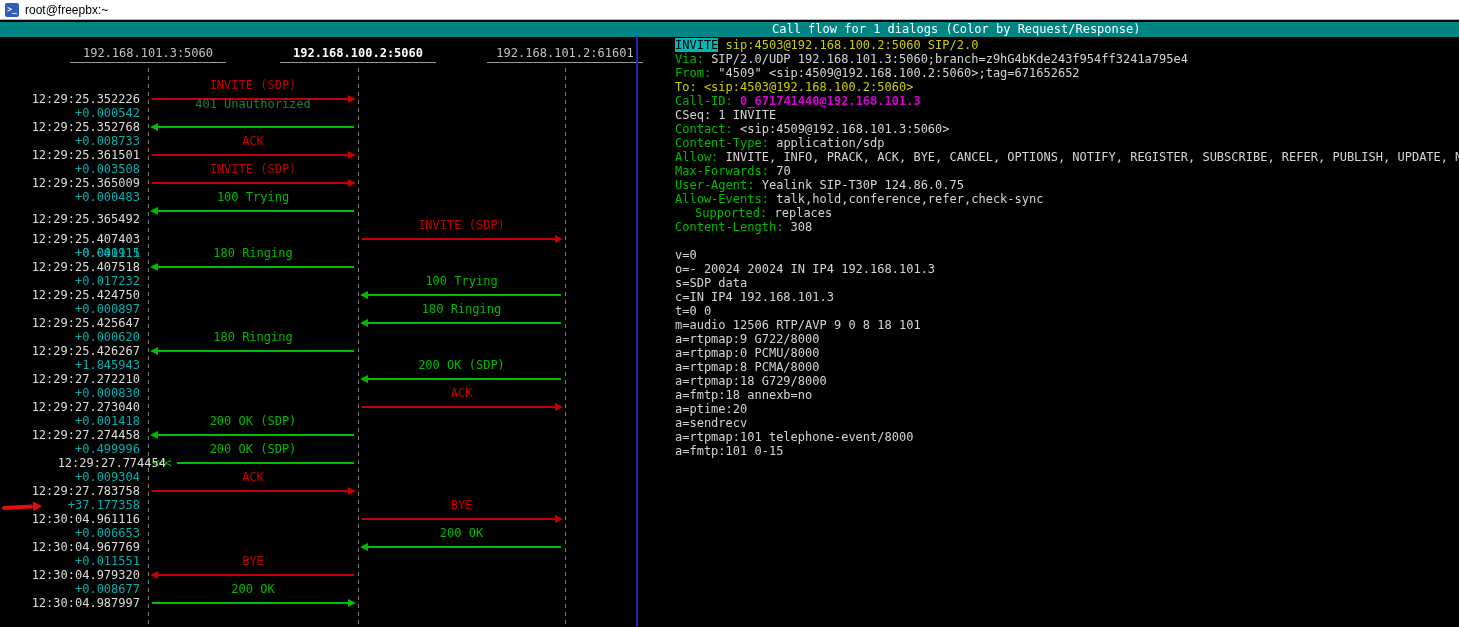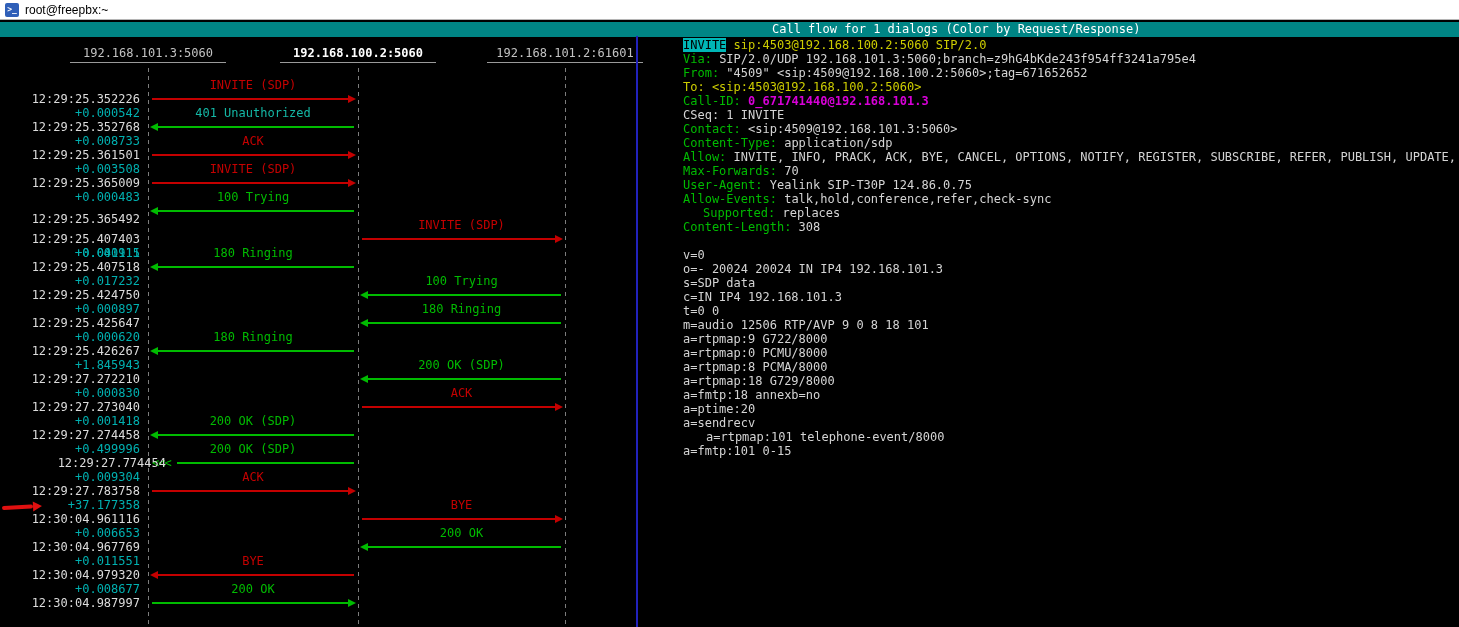--- a/index.html
+++ b/index.html
@@ -40,21 +40,21 @@
   .retrans{position:absolute;left:1px;top:0;height:14px;line-height:14px;font-size:12px;letter-spacing:-1px;}
   .ts{position:absolute;left:0;width:140px;height:14px;line-height:14px;font-size:12px;text-align:right;white-space:pre;}
   .ts.abs{color:#dcdcdc;}
   .ts.delta{color:#00b0b0;}
 
   
   #separator{position:absolute;top:36px;left:636px;width:2px;height:591px;background:#2222bb;}
 
   
   #detail{position:absolute;top:38px;left:641px;width:818px;height:580px;font-size:12px;}
-  .msg-line{position:absolute;left:8px;height:14px;line-height:14px;white-space:pre;padding-left:34px;}
+  .msg-line{position:absolute;left:0;height:14px;line-height:14px;white-space:pre;padding-left:34px;}
   .c-yel{color:#cdcd00;}
   .c-grn{color:#00bb00;}
   .c-wht{color:#d4d4d4;}
   .c-mag{color:#d800d8;font-weight:bold;}
   .c-sel{background:#00b7b7;color:#000;}
 
   
   #annotation{position:absolute;left:2px;top:501px;width:40px;height:12px;transform:rotate(-3deg);}
   #annotation .shaft{position:absolute;left:0;top:4px;width:31px;height:4px;background:#e01010;border-radius:2px;}
   #annotation .head{position:absolute;right:0;top:1px;width:0;height:0;
@@ -84,21 +84,21 @@
     <div class="col-address" style="left: 455px; top: 46px; width: 220px;">192.168.101.2:61601</div>
     <div class="col-underline" style="left: 487px; top: 62px; width: 156px;"></div>
     <div class="lifeline" style="left: 565px; top: 68px; height: 559px;"></div>
     <div class="arrow-label" style="left: 148px; width: 210px; top: 78px; color: rgb(196, 0, 0);">INVITE (SDP)</div>
     <div class="flow-arrow" style="left: 151px; width: 204px; top: 92px; color: rgb(196, 0, 0);">
       <div class="bar"></div>
       <div class="arrowhead ah-right"></div>
     </div>
     <div class="ts abs" style="top: 92px;">12:29:25.352226</div>
     <div class="ts delta" style="top: 106px;">+0.000542</div>
-    <div class="arrow-label" style="left: 148px; width: 210px; top: 106px; color: #14b8a6;">401 Unauthorized</div>
+    <div class="arrow-label" style="left: 148px; width: 210px; top: 97px; color: #15803d;">401 Unauthorized</div>
     <div class="flow-arrow" style="left: 151px; width: 204px; top: 120px; color: rgb(0, 187, 0);">
       <div class="bar"></div>
       <div class="arrowhead ah-left"></div>
     </div>
     <div class="ts abs" style="top: 120px;">12:29:25.352768</div>
     <div class="ts delta" style="top: 134px;">+0.008733</div>
     <div class="arrow-label" style="left: 148px; width: 210px; top: 134px; color: rgb(196, 0, 0);">ACK</div>
     <div class="flow-arrow" style="left: 151px; width: 204px; top: 148px; color: rgb(196, 0, 0);">
       <div class="bar"></div>
       <div class="arrowhead ah-right"></div>
@@ -242,20 +242,20 @@
     <div class="msg-line" style="top: 252px;"><span class="c-wht">c=IN IP4 192.168.101.3</span></div>
     <div class="msg-line" style="top: 266px;"><span class="c-wht">t=0 0</span></div>
     <div class="msg-line" style="top: 280px;"><span class="c-wht">m=audio 12506 RTP/AVP 9 0 8 18 101</span></div>
     <div class="msg-line" style="top: 294px;"><span class="c-wht">a=rtpmap:9 G722/8000</span></div>
     <div class="msg-line" style="top: 308px;"><span class="c-wht">a=rtpmap:0 PCMU/8000</span></div>
     <div class="msg-line" style="top: 322px;"><span class="c-wht">a=rtpmap:8 PCMA/8000</span></div>
     <div class="msg-line" style="top: 336px;"><span class="c-wht">a=rtpmap:18 G729/8000</span></div>
     <div class="msg-line" style="top: 350px;"><span class="c-wht">a=fmtp:18 annexb=no</span></div>
     <div class="msg-line" style="top: 364px;"><span class="c-wht">a=ptime:20</span></div>
     <div class="msg-line" style="top: 378px;"><span class="c-wht">a=sendrecv</span></div>
-    <div class="msg-line" style="top: 392px; margin-left: 23px;"><span class="c-wht">a=rtpmap:101 telephone-event/8000</span></div>
+    <div class="msg-line" style="top: 392px;"><span class="c-wht">a=rtpmap:101 telephone-event/8000</span></div>
     <div class="msg-line" style="top: 406px;"><span class="c-wht">a=fmtp:101 0-15</span></div>
   </div>
 
 <div id="annotation">
   <div class="shaft"></div>
   <div class="head"></div>
 </div>
 
 </body></html>

